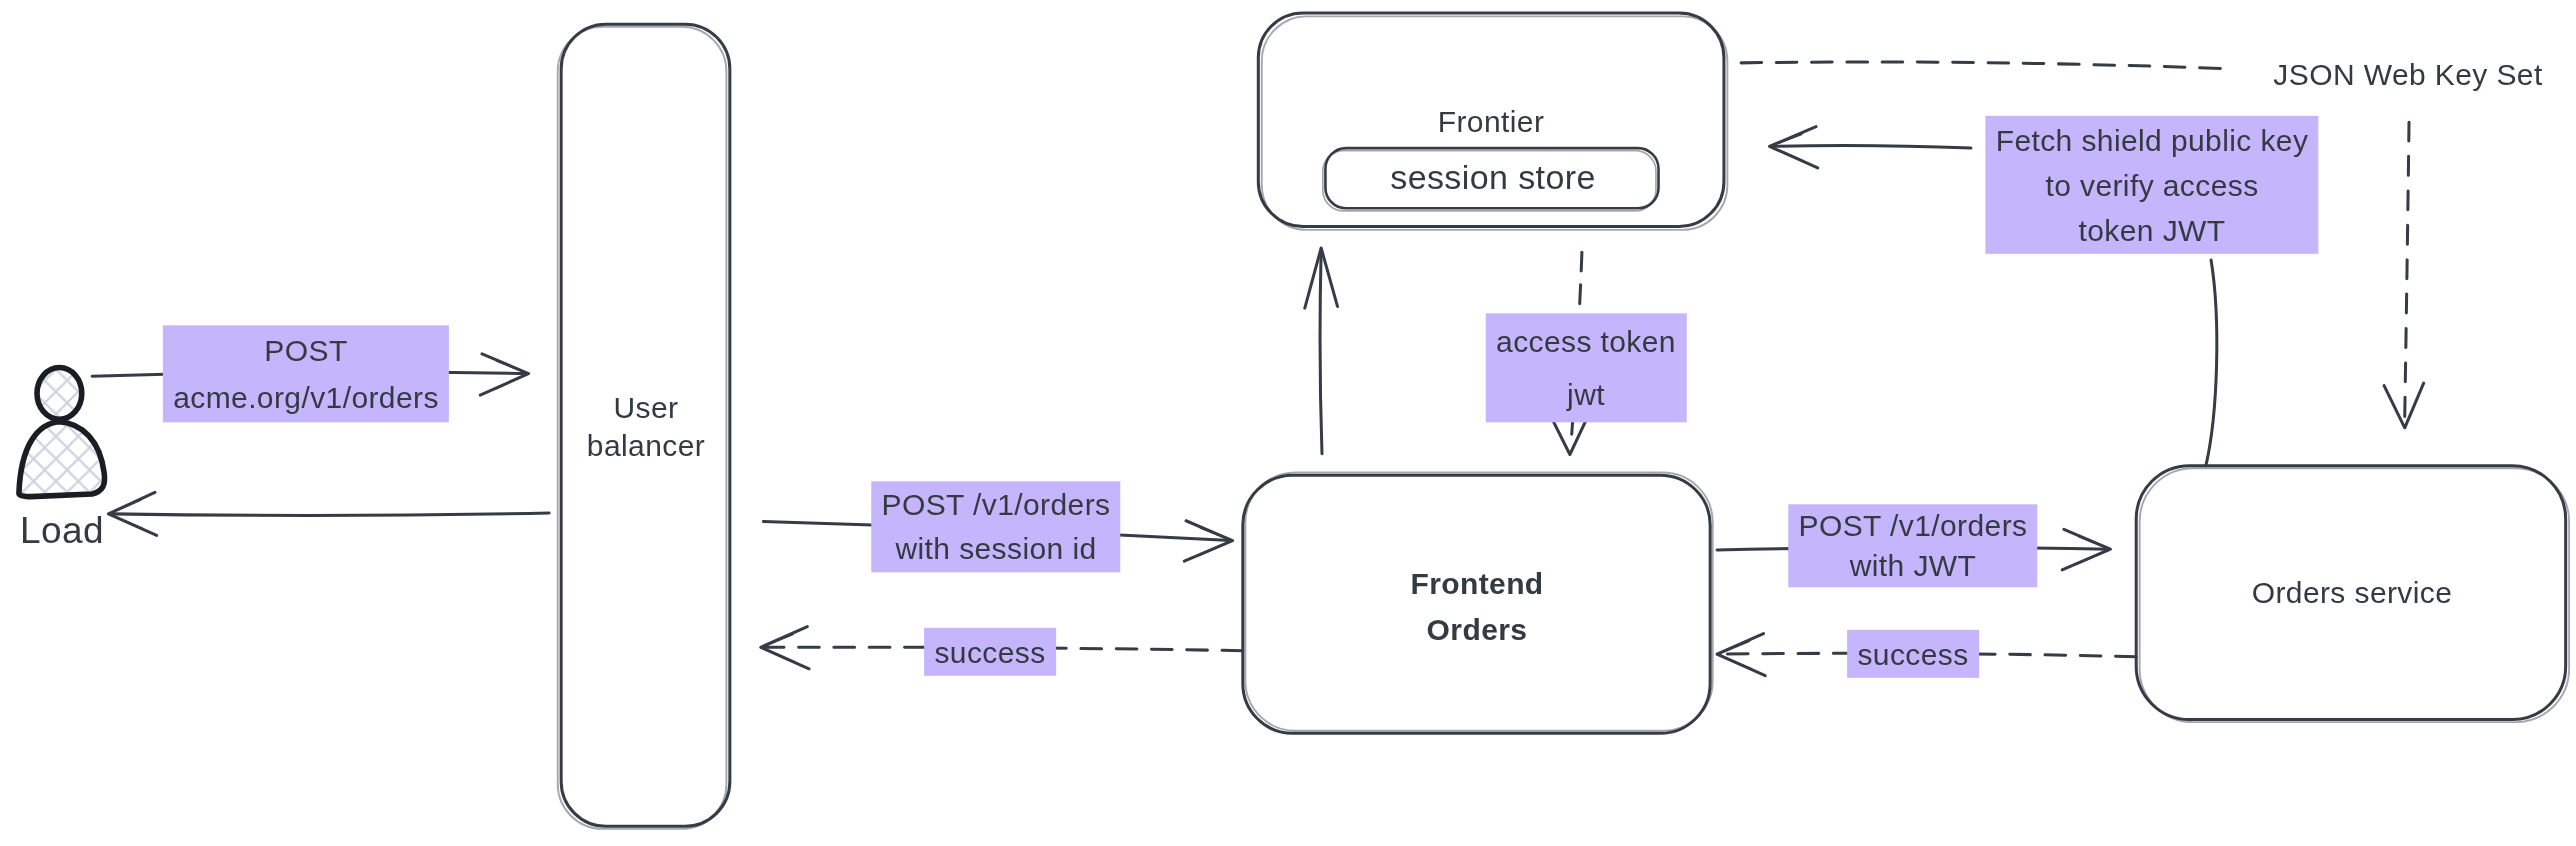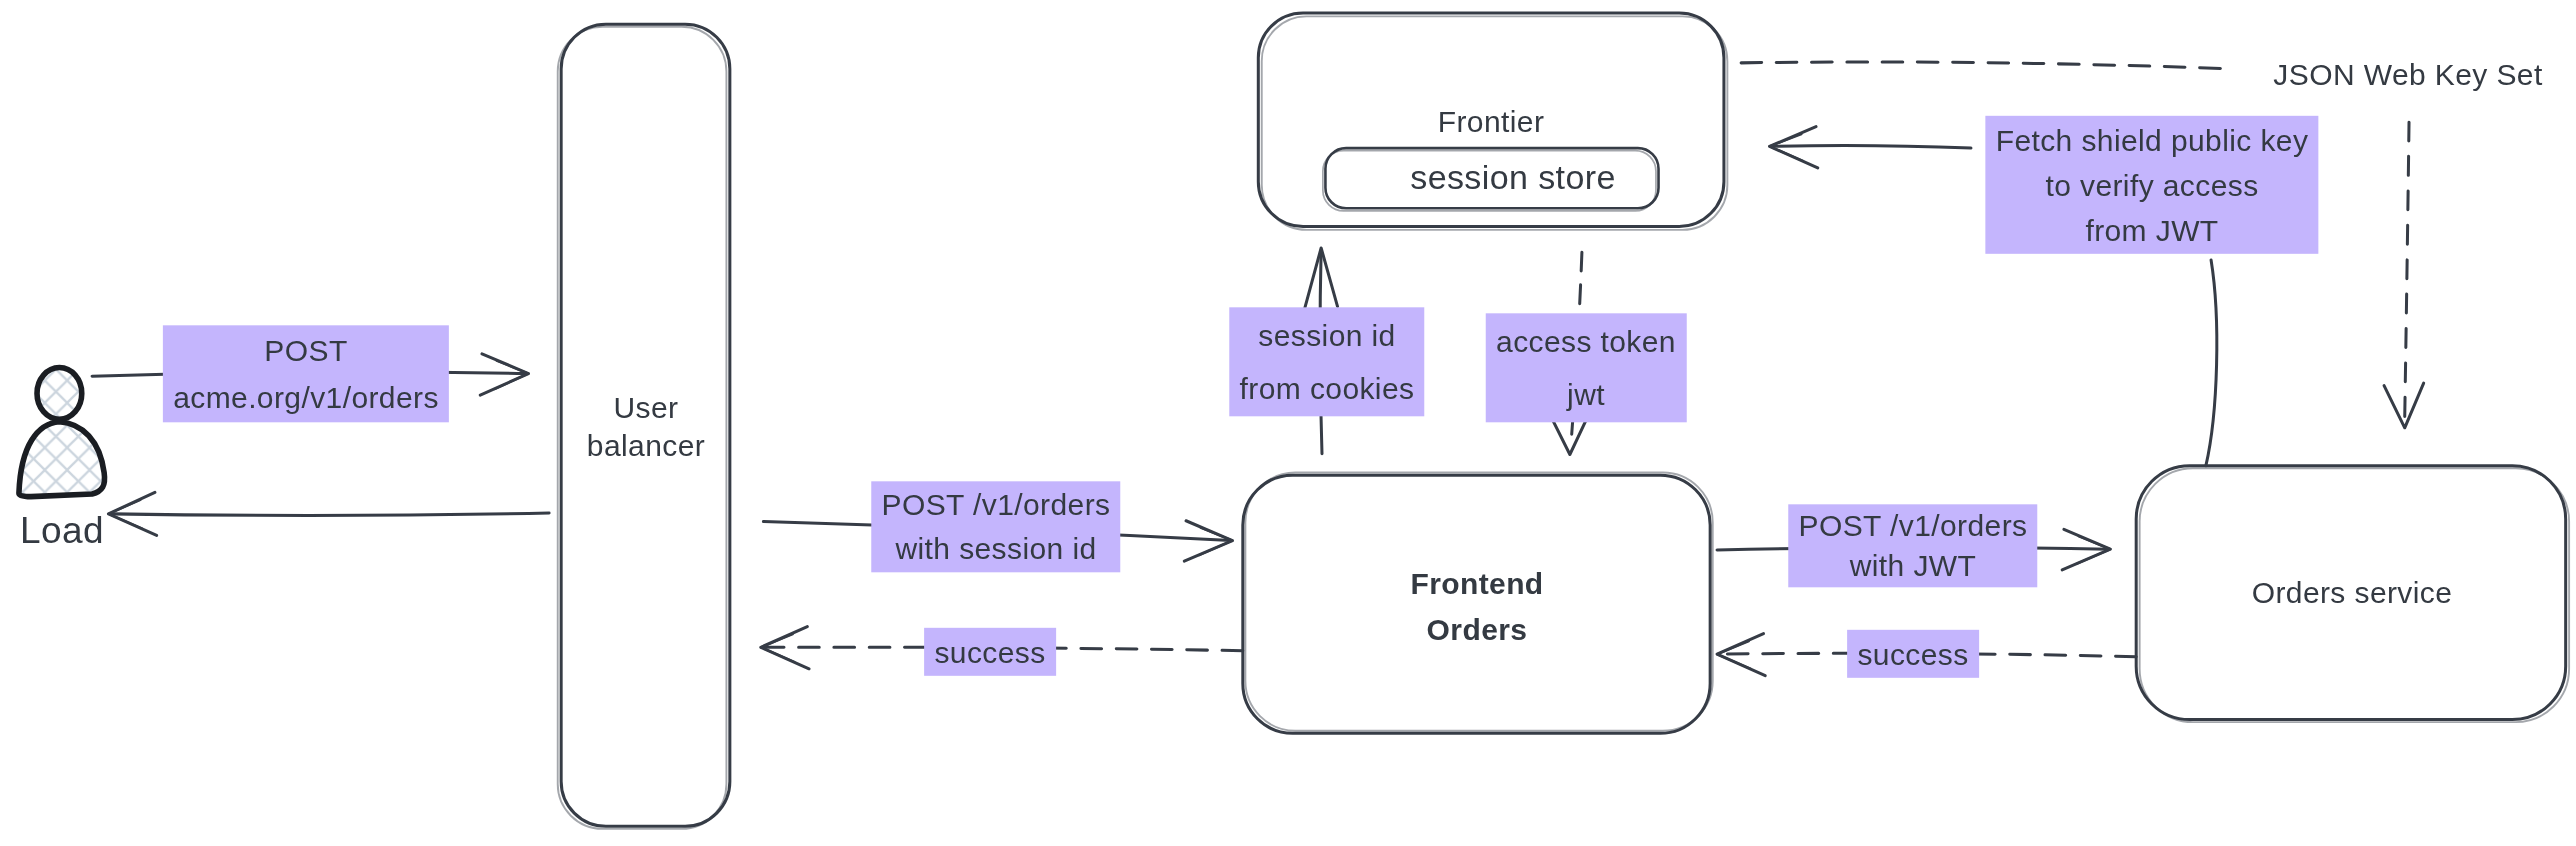--- a/index.html
+++ b/index.html
@@ -157,28 +157,24 @@
 
   <div class="lbl" style="left:1477px;top:607px;line-height:46px;font-weight:bold;">
     <div>Frontend</div>
     <div>Orders</div>
   </div>
 
   <div class="lbl" style="left:1491px;top:121px;">
     <div>Frontier</div>
   </div>
 
-  <div class="lbl" style="left:1493px;top:177px;font-size:34px;margin-left:20px;">
+  <div class="lbl" style="left:1493px;top:177px;font-size:34px;">
     <div>session store</div>
   </div>
 
-  <div class="lbl cut" style="left:1327px;top:362px;line-height:53px;">
-    <div>session id</div>
-    <div>from cookies</div>
-  </div>
 
   <div class="lbl cut" style="left:1586px;top:368px;line-height:53px;">
     <div>access token</div>
     <div>jwt</div>
   </div>
 
   <div class="lbl cut" style="left:1913px;top:546px;line-height:40px;">
     <div>POST /v1/orders</div>
     <div>with JWT</div>
   </div>
@@ -191,17 +187,17 @@
     <div>Orders service</div>
   </div>
 
   <div class="lbl" style="left:2408px;top:74px;">
     <div>JSON Web Key Set</div>
   </div>
 
   <div class="lbl cut" style="left:2152px;top:185px;">
     <div>Fetch shield public key</div>
     <div>to verify access</div>
-    <div>from JWT</div>
+    <div>token JWT</div>
   </div>
 
 </div>
 
 
 </body></html>

